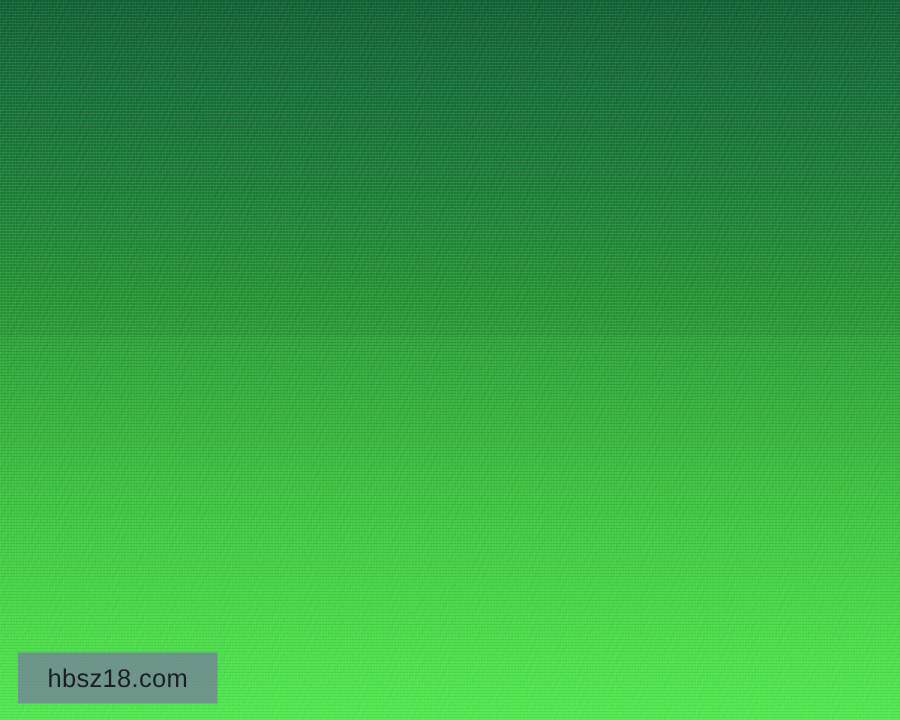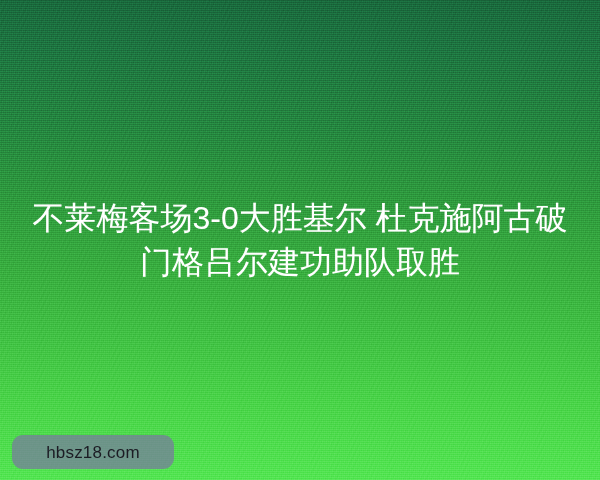--- a/index.html
+++ b/index.html
@@ -82,46 +82,44 @@
     padding: 0 30px;
     box-sizing: border-box;
     text-shadow: 0 0 1px rgba(255,255,255,.25);
   }
 
   
   .watermark {
     position: absolute;
     left: 12px;
     top: 435px;
-    width: 162px;
+    width: 133px;
     height: 34px;
     background: rgba(120,120,160,0.72);
     display: flex;
     align-items: center;
     justify-content: center;
-    border-radius: 11px;
   }
 
   .watermark-text {
     color: #1c1c24;
     font-size: 17px;
     line-height: 1;
     font-weight: 400;
     letter-spacing: .2px;
     font-family: "Liberation Sans", "DejaVu Sans", sans-serif;
   }
 </style>
 </head>
 <body>
 
 <div id="screen">
 
   <div class="bg-gradient"></div>
   <div class="bg-noise"></div>
   <div class="bg-noise-2"></div>
 
-  <div class="headline">不莱梅客场3-0大胜基尔 杜克施阿古破门格吕尔建功助队取胜</div>
 
   <div class="watermark">
     <span class="watermark-text">hbsz18.com</span>
   </div>
 
 </div>
 
 </body></html>

